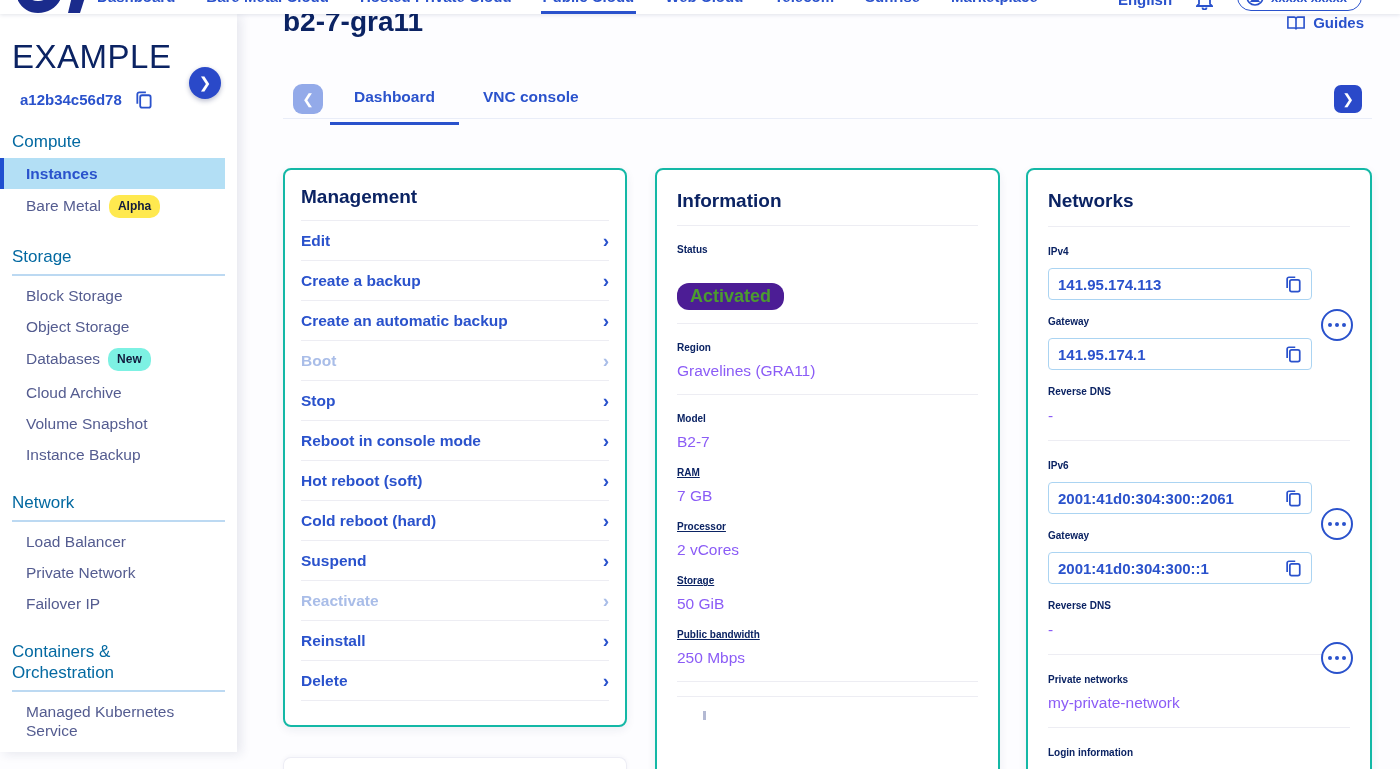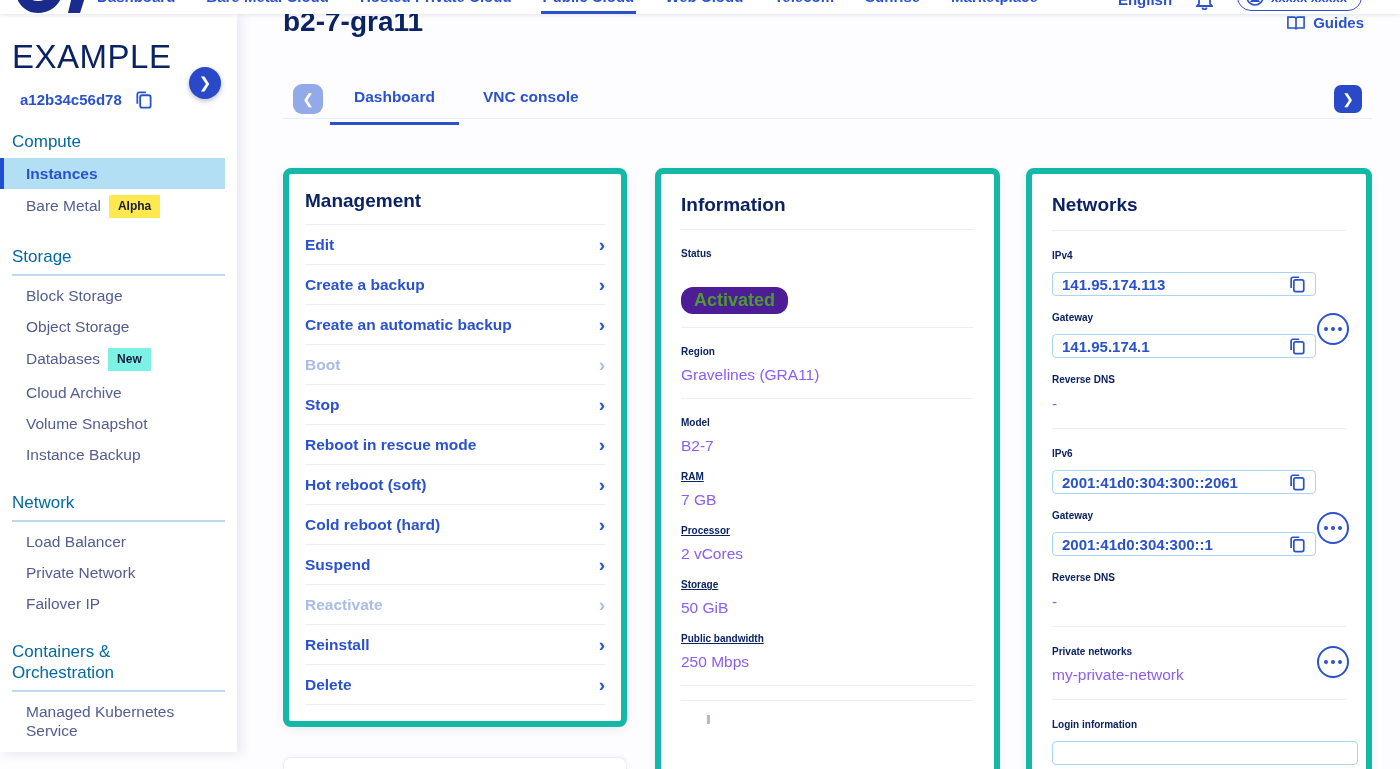--- a/index.html
+++ b/index.html
@@ -32,42 +32,42 @@
   .project-id{ display:flex; align-items:center; gap:12px; padding:0 12px 0 20px; margin-top:14px; }
   .project-id span{ font-size:15px; font-weight:700; color:#2a52cc; }
   .side-section{ margin-top:22px; }
   .side-title{ font-size:17px; font-weight:400; color:#0369a1; padding:0 12px; line-height:21px;}
   .side-rule{ height:2px; background:#bcd9f2; margin:7px 12px 4px; }
   .side-item{ position:relative; display:block; padding:6px 18px 6px 26px; font-size:15.5px;
               color:#545c90; line-height:19px; cursor:pointer; }
   .side-item.active{ background:#b3dff5; border-left:4px solid #1f4fd0; padding-left:22px;
                      color:#2a52cc; font-weight:700; margin-right:12px; }
   .badge{ display:inline-block; font-size:12px; font-weight:700; color:#121a3d;
-          border-radius:1px; padding:2px 9px; margin-left:8px; vertical-align:1px;}
+          border-radius:10px; padding:2px 9px; margin-left:8px; vertical-align:1px;}
   .badge.alpha{ background:#ffe94f; }
   .badge.new{ background:#7df1e3; }
 
   
   .page-title{ position:absolute; left:283px; top:6px; font-size:28px; font-weight:700; color:#0b2363; z-index:10;}
   .guides{ position:absolute; right:36px; top:14px; display:flex; gap:8px; align-items:center;
            font-size:15px; font-weight:700; color:#2a52cc; cursor:pointer; z-index:10;}
   .tab-rule{ position:absolute; left:283px; top:118px; width:1089px; height:1px; background:#e9edf8; }
   .back-btn{ position:absolute; left:293px; top:84px; width:30px; height:30px; border:none;
              border-radius:9px; background:#93aae9; color:#fff; font-size:14px; cursor:pointer;
              display:flex; align-items:center; justify-content:center;}
   .fwd-btn{ position:absolute; left:1334px; top:85px; width:28px; height:28px; border:none;
             border-radius:7px; background:#2a49c9; color:#fff; font-size:14px; cursor:pointer;
             display:flex; align-items:center; justify-content:center;}
   .tabs{ position:absolute; left:330px; top:88px; display:flex; }
   .tab{ font-size:15.5px; font-weight:700; color:#2a52cc; padding:0 24px 16px; cursor:pointer;
         border-bottom:3px solid transparent; }
   .tab.active{ border-bottom-color:#2a52cc; }
 
   
-  .card{ position:absolute; background:#fff; border:6px solid #14b8a6; border-radius:8px;
+  .card{ position:absolute; background:#fff; border:2px solid #14b8a6; border-radius:8px;
          box-shadow:0 3px 10px rgba(30,40,90,.07); }
   .card h3{ font-size:19px; font-weight:700; color:#0b2363; }
   .hr{ height:1px; background:#ededf3; }
 
   .mgmt{ left:283px; top:168px; width:344px; height:559px; padding:16px 16px 0; }
   .mgmt .hr{ margin-top:12px; }
   .mgmt-item{ display:flex; justify-content:space-between; align-items:center; height:40px;
               border-bottom:1px solid #ededf3; cursor:pointer; }
   .mgmt-item span{ font-size:15.5px; font-weight:700; color:#2a52cc; }
   .mgmt-item .chev{ color:#2a52cc; font-size:19px; font-weight:700; line-height:1; }
@@ -82,21 +82,21 @@
                  font-size:18px; font-weight:700; border-radius:12px; padding:3px 13px; }
   .price-row{ display:flex; justify-content:space-between; align-items:center; }
   .dots-btn{ width:32px; height:32px; border-radius:50%; border:2px solid #2a52cc; background:#fff;
              display:flex; gap:3px; align-items:center; justify-content:center; cursor:pointer; flex:none;}
   .dots-btn i{ width:4px; height:4px; border-radius:50%; background:#2a52cc; }
   .cut-mark{ width:3px; height:9px; background:#9aa1c4; opacity:.75; margin:14px 0 0 26px; }
 
   .net{ left:1026px; top:168px; width:346px; height:640px; padding:20px; }
   .net .hr{ margin-top:14px; margin-bottom:15px; }
   .net .f-label{ margin-top:0; }
-  .ipbox{ display:flex; justify-content:space-between; align-items:center; width:264px; height:24px;
+  .ipbox{ display:flex; justify-content:space-between; align-items:center; width:264px; height:32px;
           border:1px solid #abd4f2; border-radius:4px; padding:0 9px; margin-top:6px; background:#fff; }
   .ipbox span{ font-size:15px; font-weight:700; color:#2a52cc; white-space:nowrap; }
   .net .mt{ margin-top:12px; }
   .net-dots{ position:absolute; right:17px; }
   .net-rel{ position:relative; }
   .dash{ margin-top:4px; }
 
   .next-card{ position:absolute; left:283px; top:757px; width:344px; height:30px; background:#fff;
               border:1px solid #ededf5; border-bottom:none; border-radius:8px 8px 0 0;
               box-shadow:0 -1px 4px rgba(30,40,90,.04); }
@@ -226,21 +226,21 @@
       </div>
     <div class="mgmt-item disabled">
         <span>Boot</span>
         <span class="chev">›</span>
       </div>
     <div class="mgmt-item">
         <span>Stop</span>
         <span class="chev">›</span>
       </div>
     <div class="mgmt-item">
-        <span>Reboot in rescue mode</span>
+        <span>Reboot in console mode</span>
         <span class="chev">›</span>
       </div>
     <div class="mgmt-item">
         <span>Hot reboot (soft)</span>
         <span class="chev">›</span>
       </div>
     <div class="mgmt-item">
         <span>Cold reboot (hard)</span>
         <span class="chev">›</span>
       </div>

